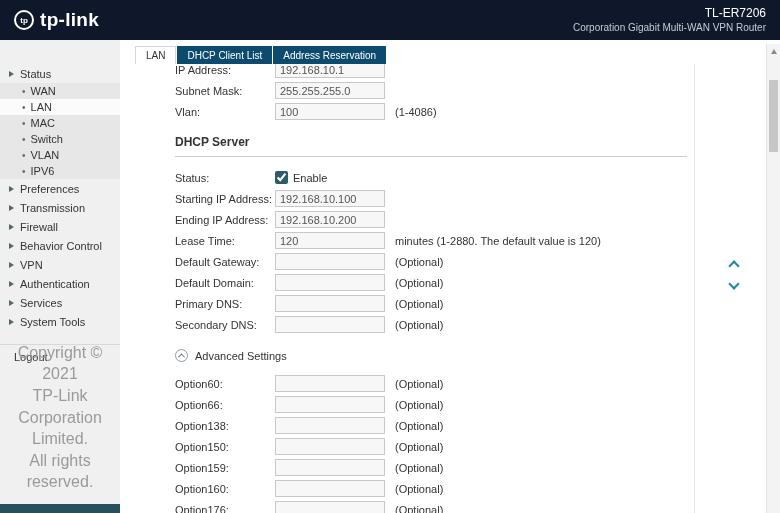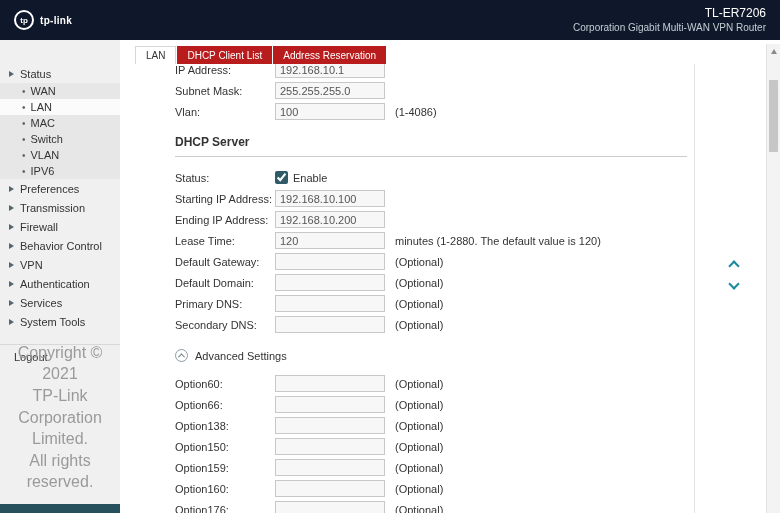--- a/index.html
+++ b/index.html
@@ -3,21 +3,21 @@
 <meta charset="utf-8">
 <style>
   * { margin:0; padding:0; box-sizing:border-box; }
   html,body { width:780px; height:513px; overflow:hidden; }
   body { font-family:"Liberation Sans", sans-serif; font-size:11px; color:#333; background:#fff; position:relative; }
 
   
   .header { height:40px; background:#0f172a; display:flex; align-items:center; justify-content:space-between; padding:0 14px; }
   .logo { display:flex; align-items:center; gap:6px; color:#fff; }
   .logo-circle { width:20px; height:20px; border:2px solid #fff; border-radius:50%; display:flex; align-items:center; justify-content:center; font-size:8px; font-weight:bold; color:#fff; }
-  .logo-word { font-size:10px; font-weight:bold; letter-spacing:.3px; }
+  .logo-word { font-size:19px; font-weight:bold; letter-spacing:.3px; }
   .hdr-right { text-align:right; line-height:1.35; }
   .hdr-model { color:#fff; font-size:12px; font-weight:normal; }
   .hdr-sub { color:#c2cdd3; font-size:10px; }
 
   
   .body-row { display:flex; height:473px; }
 
   
   .sidebar { width:120px; background:#f0f0f0; position:relative; flex-shrink:0; padding-top:24px; }
   .nav-item { display:flex; align-items:center; height:19px; padding-left:9px; cursor:pointer; color:#333; }
@@ -29,21 +29,21 @@
   .sub-item::before { content:"•"; margin-right:5px; color:#666; font-size:10px; }
   .sub-item.selected { background:#fbfbfb; }
   .nav-sep { border-top:1px solid #d8d8d8; margin:13px 0 0 0; }
   .logout-item { height:24px; padding-left:14px; display:flex; align-items:center; cursor:pointer; }
   .copyright { position:absolute; bottom:20px; left:0; right:0; text-align:center; color:#9a9a9a; font-size:16px; line-height:1.35; }
   .sidebar-bottom-bar { position:absolute; bottom:0; left:0; width:120px; height:9px; background:#27505d; }
 
   
   .main { flex:1; position:relative; background:#fff; }
   .tabbar { display:flex; gap:1px; margin:6px 0 0 15px; height:18px; }
-  .tab { background:#b91c1c; color:#fff; font-size:10px; padding:0 10px; display:flex; align-items:center; cursor:pointer; }
+  .tab { background:#0c4a6e; color:#fff; font-size:10px; padding:0 10px; display:flex; align-items:center; cursor:pointer; }
   .tab.active { background:#fff; color:#333; border:1px solid #d6d6d6; border-bottom:none; }
 
   .scroll-area { height:449px; overflow:hidden; position:relative; }
   .form { margin-top:-3px; }
   .frow { display:flex; align-items:center; height:17px; margin:0 0 4px 55px; }
   .flabel { width:100px; flex-shrink:0; color:#333; }
   .finput { width:110px; height:17px; background:#f7f7f7; border:1px solid #c8c8c8; font-family:"Liberation Sans",sans-serif; font-size:11px; color:#555; padding:0 4px; }
   .fnote { margin-left:10px; color:#333; white-space:nowrap; }
   .section-head { margin:15px 0 12px 55px; max-width:512px; padding-bottom:7px; border-bottom:1px solid #ccc; font-weight:bold; font-size:12px; color:#333; }
   .chk { width:13px; height:13px; margin-right:5px; accent-color:#2f5b69; }

